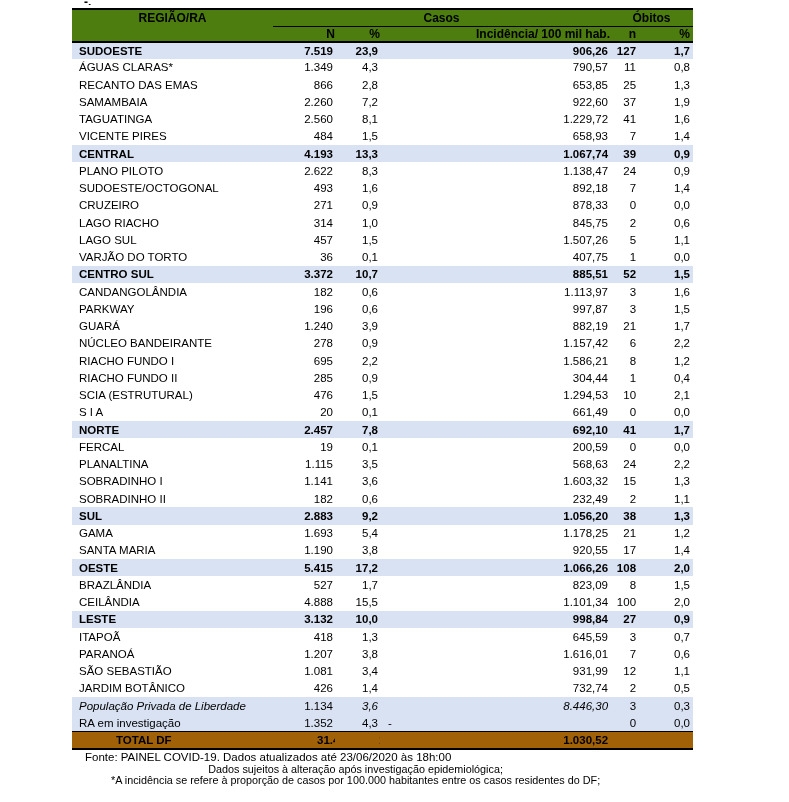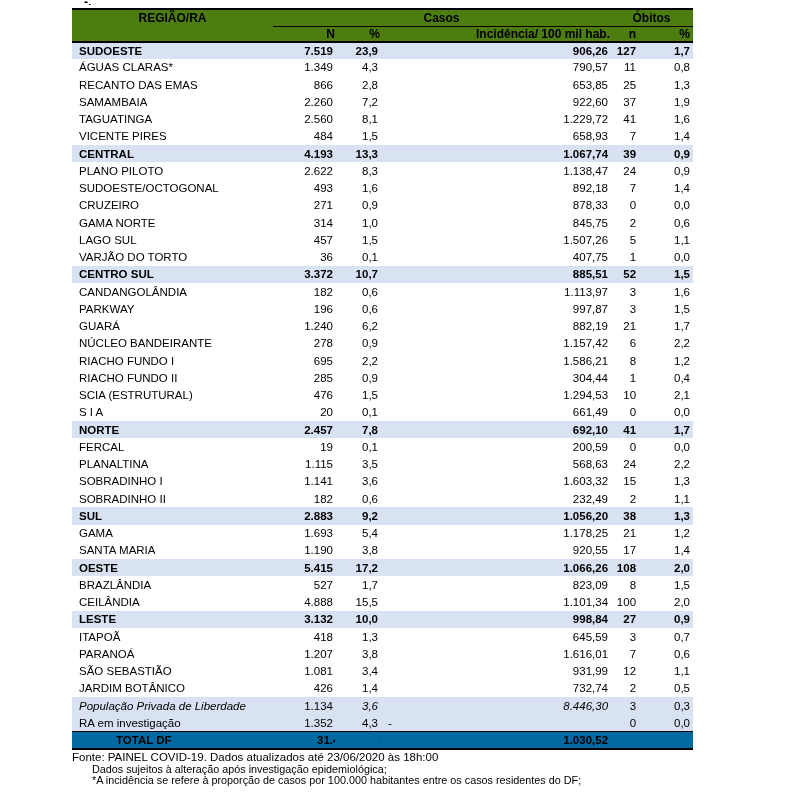--- a/index.html
+++ b/index.html
@@ -54,27 +54,27 @@
   .c-region { text-align: left; padding-left: 7px; margin-left: 44px; }
   .c-n, .c-pct, .c-inc, .c-on, .c-opct { text-align: right; }
   .c-on   { padding-right: 16px; }
   .c-opct { padding-right: 3px; }
 
   tr.row-section td { background: #d9e2f3; font-weight: bold; }
   tr.row-ppl td, tr.row-inv td { background: #d9e2f3; }
   tr.row-ppl .c-region, tr.row-ppl .c-pct, tr.row-ppl .c-inc { font-style: italic; }
   tr.row-inv .c-inc { text-align: left; padding-left: 8px; }
   tr.row-total td {
-    background: #0369a1; font-weight: bold;
+    background: #a16207; font-weight: bold;
     border-top: 1px solid #000; border-bottom: 2.5px solid #000; padding-left: 44px;
   }
 
   .footer { position: absolute; left: 72px; top: 751px; }
-  .f-source { font-size: 11.5px; line-height: 12.5px; }
-  .f-note   { font-size: 10.8px; line-height: 11.6px; margin-left: 20px; }
+  .f-source { font-size: 11.5px; line-height: 12.5px; margin-left: 13px; }
+  .f-note   { font-size: 10.8px; line-height: 11.6px; margin-left: 39px; text-align: center; }
 </style>
 </head>
 <body>
 
 <div class="cut-artifact">
   <span>-,</span>
 </div>
 
 <div class="table-wrap">
   <table class="covid-table">
@@ -175,21 +175,21 @@
         </tr>
         <tr class="row-ra">
           <td class="c-region">CRUZEIRO</td>
           <td class="c-n">271</td>
           <td class="c-pct">0,9</td>
           <td class="c-inc">878,33</td>
           <td class="c-on">0</td>
           <td class="c-opct">0,0</td>
         </tr>
         <tr class="row-ra">
-          <td class="c-region">GAMA NORTE</td>
+          <td class="c-region">LAGO RIACHO</td>
           <td class="c-n">314</td>
           <td class="c-pct">1,0</td>
           <td class="c-inc">845,75</td>
           <td class="c-on">2</td>
           <td class="c-opct">0,6</td>
         </tr>
         <tr class="row-ra">
           <td class="c-region">LAGO SUL</td>
           <td class="c-n">457</td>
           <td class="c-pct">1,5</td>
@@ -225,21 +225,21 @@
           <td class="c-region">PARKWAY</td>
           <td class="c-n">196</td>
           <td class="c-pct">0,6</td>
           <td class="c-inc">997,87</td>
           <td class="c-on">3</td>
           <td class="c-opct">1,5</td>
         </tr>
         <tr class="row-ra">
           <td class="c-region">GUARÁ</td>
           <td class="c-n">1.240</td>
-          <td class="c-pct">6,2</td>
+          <td class="c-pct">3,9</td>
           <td class="c-inc">882,19</td>
           <td class="c-on">21</td>
           <td class="c-opct">1,7</td>
         </tr>
         <tr class="row-ra">
           <td class="c-region">NÚCLEO BANDEIRANTE</td>
           <td class="c-n">278</td>
           <td class="c-pct">0,9</td>
           <td class="c-inc">1.157,42</td>
           <td class="c-on">6</td>

